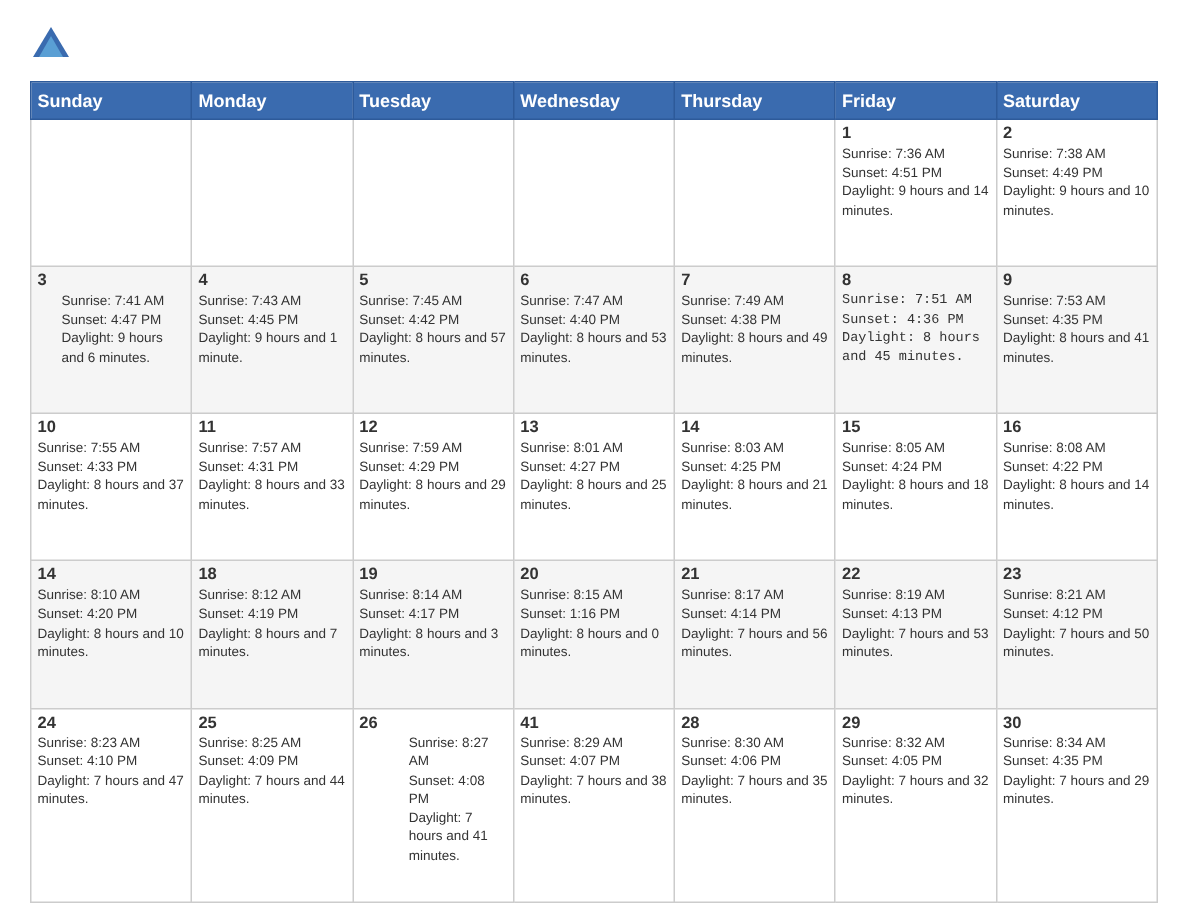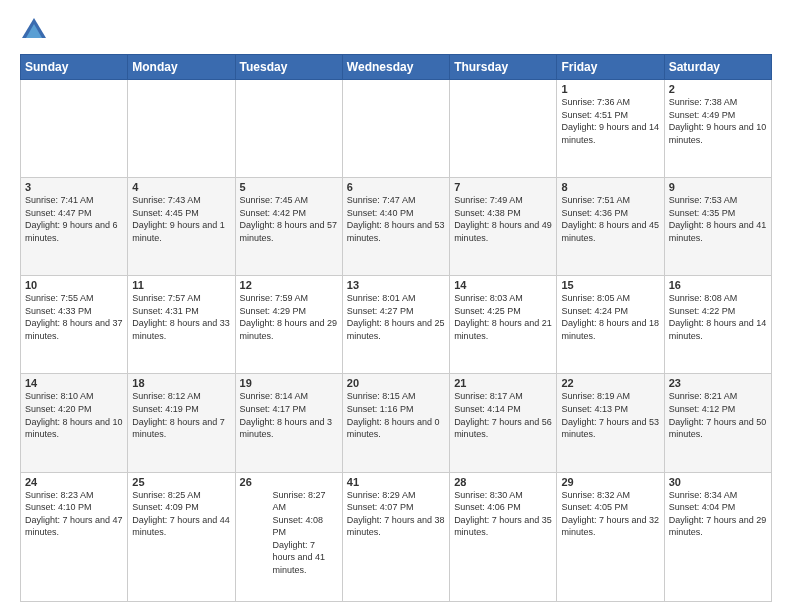--- a/index.html
+++ b/index.html
@@ -146,21 +146,21 @@
           <td>
             <span class="day-num">2</span>
             <div class="day-info" style="white-space: pre-line;">Sunrise: 7:38 AM
 Sunset: 4:49 PM
 Daylight: 9 hours and 10 minutes.</div>
           </td>
         </tr>
         <tr>
           <td>
             <span class="day-num">3</span>
-            <div class="day-info" style="white-space: pre-line;">Sunrise: 7:41 AM
+            <div class="day-info" style="white-space: pre-line; margin-left: 16px;">Sunrise: 7:41 AM
 Sunset: 4:47 PM
 Daylight: 9 hours and 6 minutes.</div>
           </td>
           <td>
             <span class="day-num">4</span>
             <div class="day-info" style="white-space: pre-line;">Sunrise: 7:43 AM
 Sunset: 4:45 PM
 Daylight: 9 hours and 1 minute.</div>
           </td>
           <td>
@@ -176,21 +176,21 @@
 Daylight: 8 hours and 53 minutes.</div>
           </td>
           <td>
             <span class="day-num">7</span>
             <div class="day-info" style="white-space: pre-line;">Sunrise: 7:49 AM
 Sunset: 4:38 PM
 Daylight: 8 hours and 49 minutes.</div>
           </td>
           <td>
             <span class="day-num">8</span>
-            <div class="day-info" style="white-space: pre-line;">Sunrise: 7:51 AM
+            <div class="day-info" style="white-space: pre-line; font-family: Liberation Mono, monospace;">Sunrise: 7:51 AM
 Sunset: 4:36 PM
 Daylight: 8 hours and 45 minutes.</div>
           </td>
           <td>
             <span class="day-num">9</span>
             <div class="day-info" style="white-space: pre-line;">Sunrise: 7:53 AM
 Sunset: 4:35 PM
 Daylight: 8 hours and 41 minutes.</div>
           </td>
         </tr>
@@ -315,19 +315,19 @@
           </td>
           <td>
             <span class="day-num">29</span>
             <div class="day-info" style="white-space: pre-line;">Sunrise: 8:32 AM
 Sunset: 4:05 PM
 Daylight: 7 hours and 32 minutes.</div>
           </td>
           <td>
             <span class="day-num">30</span>
             <div class="day-info" style="white-space: pre-line;">Sunrise: 8:34 AM
-Sunset: 4:04 PM
+Sunset: 4:35 PM
 Daylight: 7 hours and 29 minutes.</div>
           </td>
         </tr>
       </tbody>
   </table>
 </div>
 
 </body></html>

